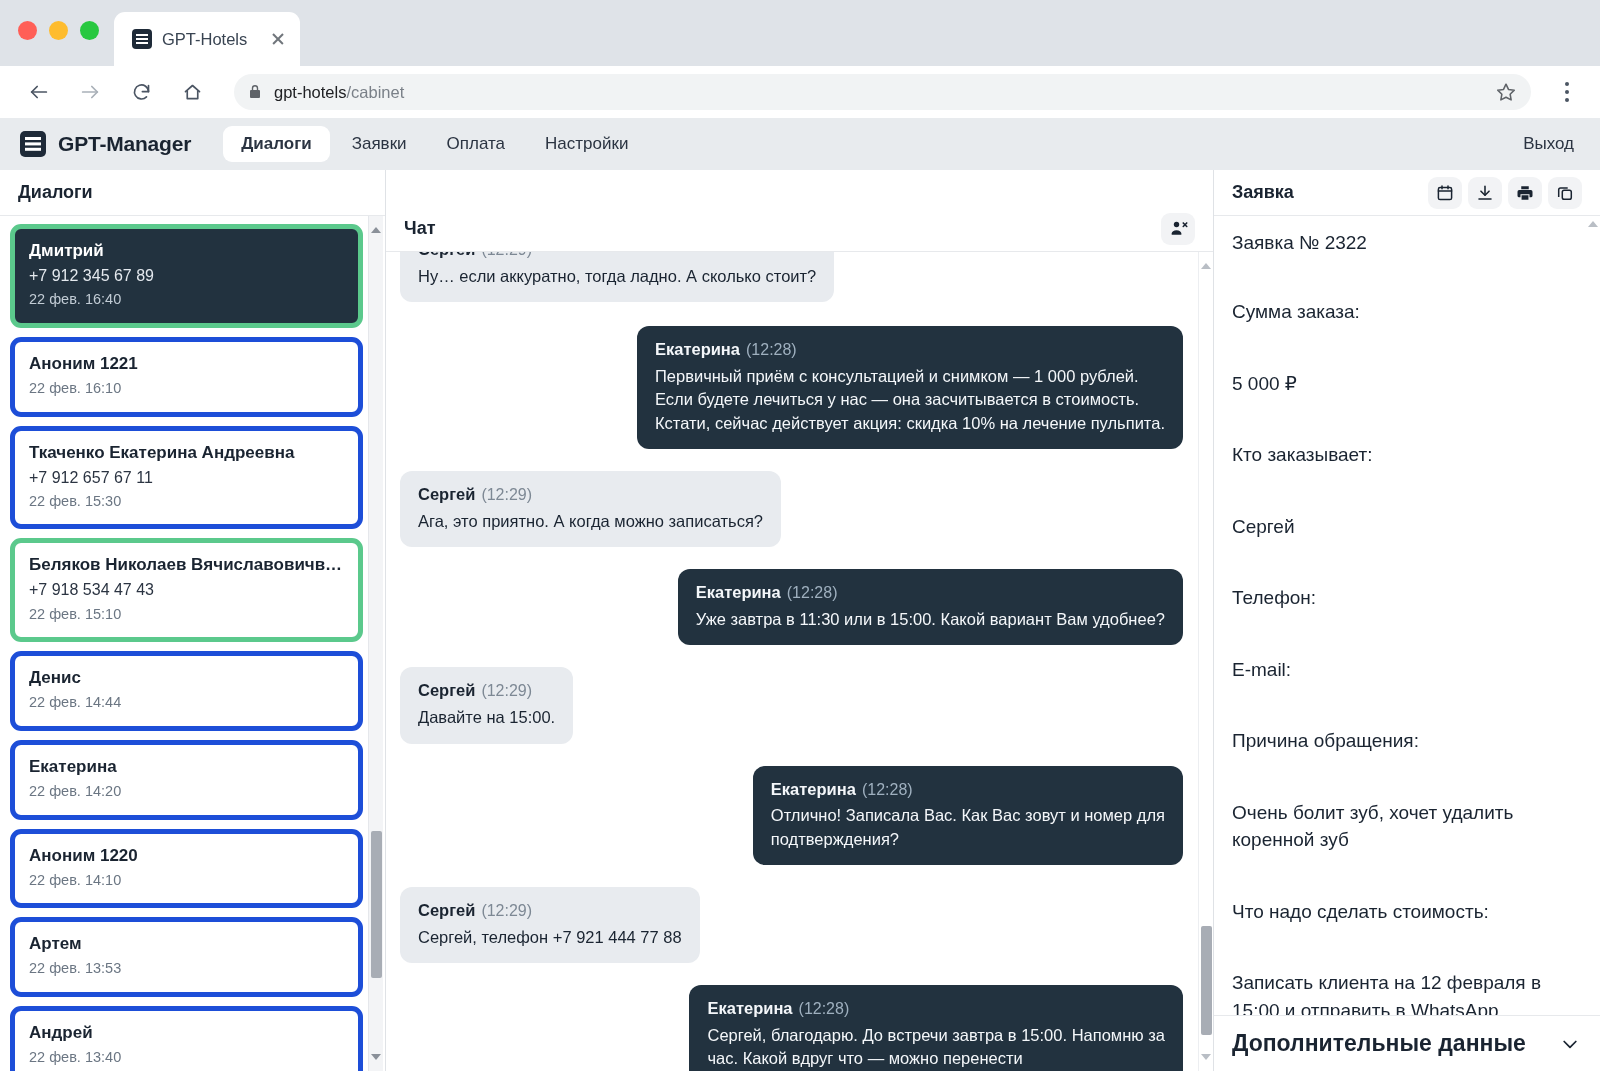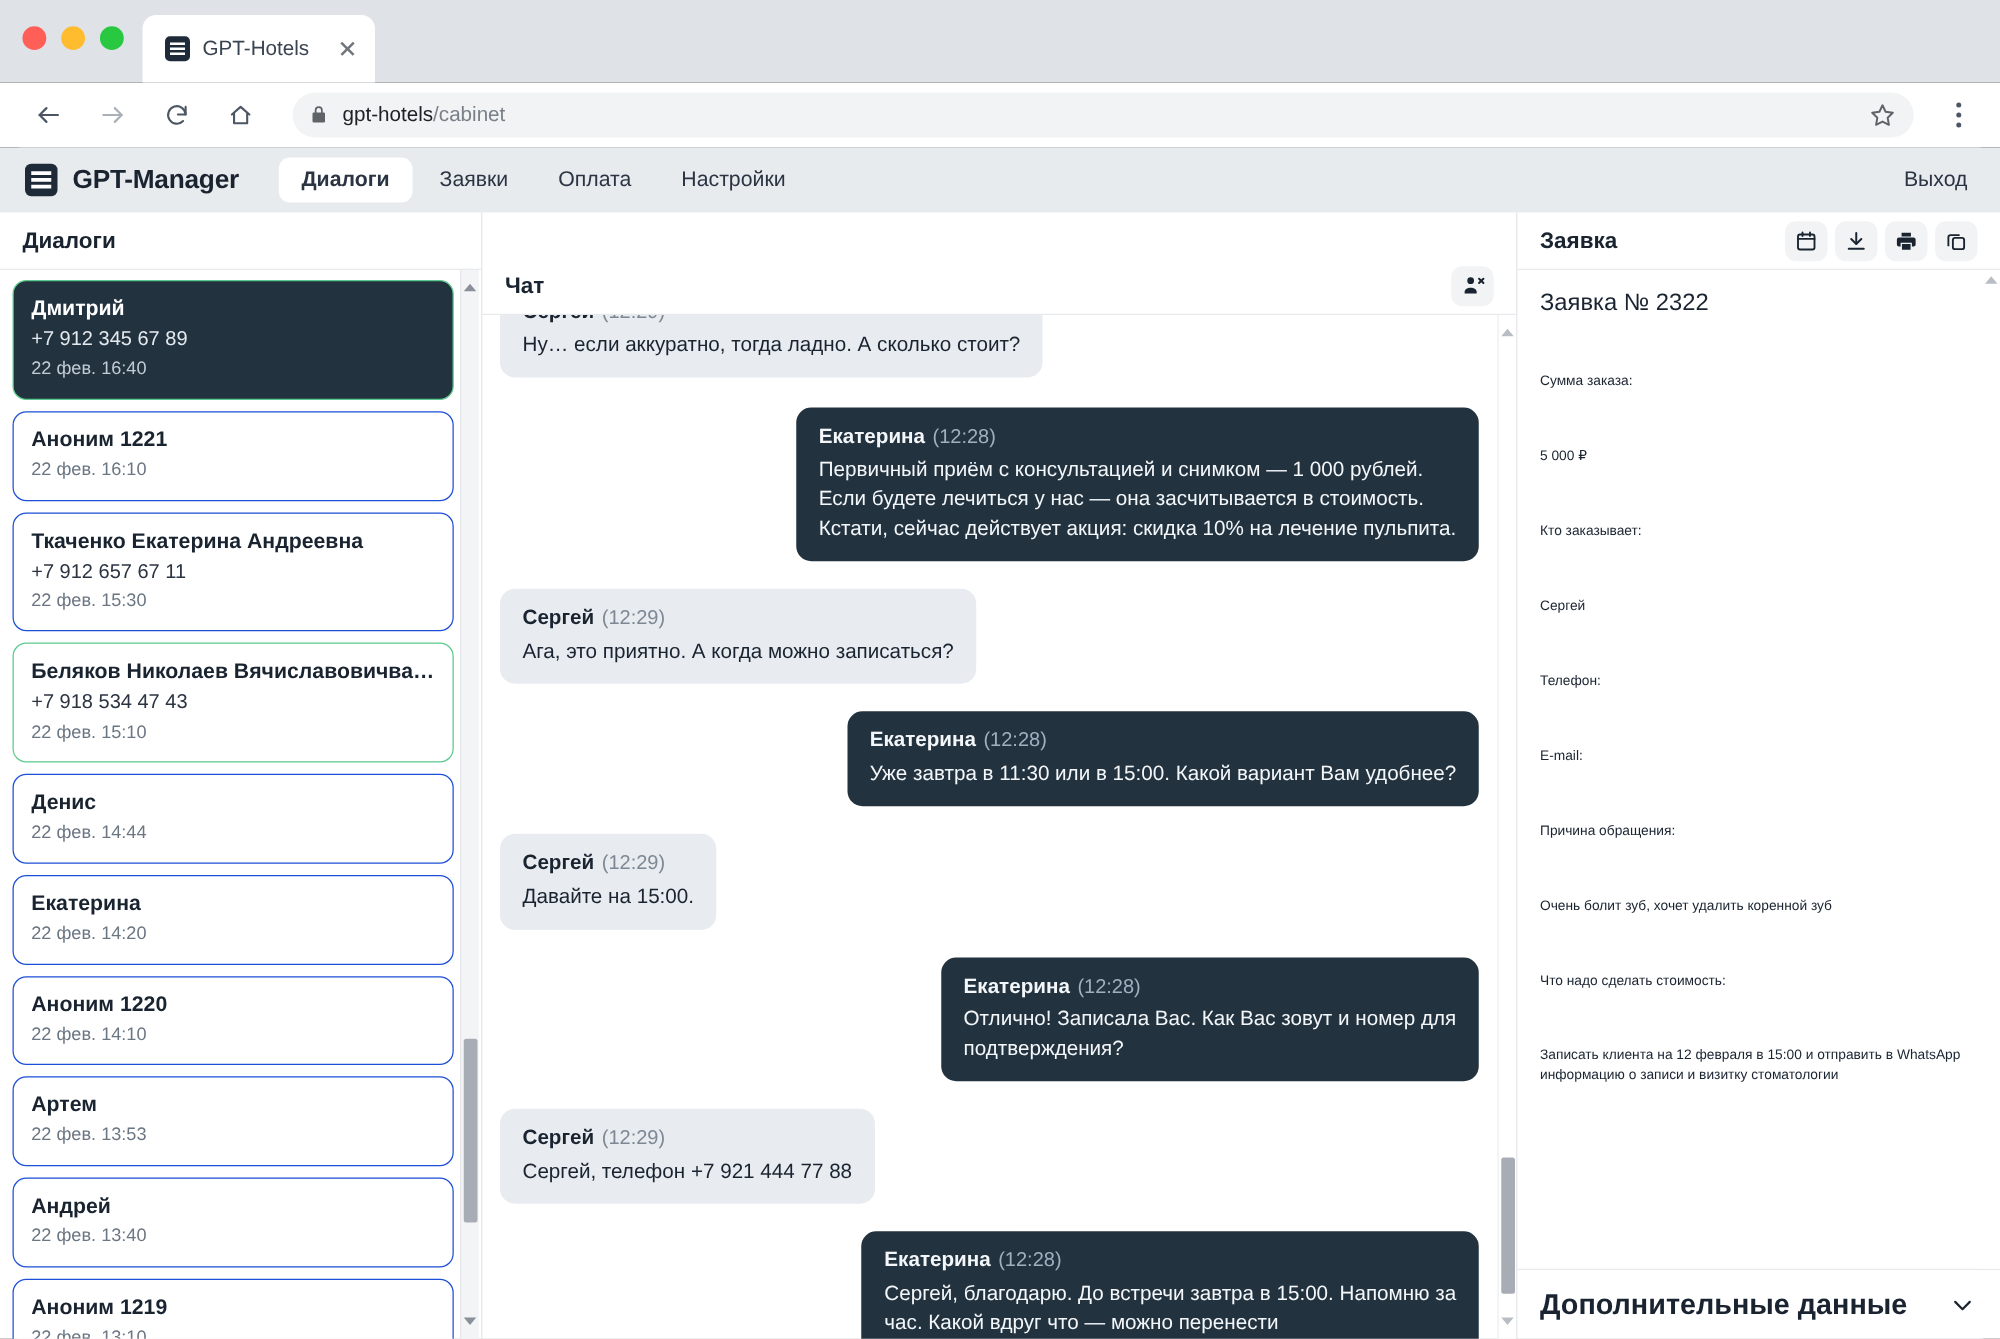--- a/index.html
+++ b/index.html
@@ -7,21 +7,21 @@
     width: 1600px; height: 1071px;
     font-family: "Liberation Sans", "DejaVu Sans", sans-serif;
     background: #c9cdd4;
     overflow: hidden;
   }
 
   
   #browser {
     position: absolute; inset: 0;
     display: flex; flex-direction: column;
-    background: #000000;
+    background: #f0abfc;
   }
   .titlebar {
     height: 66px; position: relative; flex: 0 0 66px;
     background: #dfe3e8;
     display: flex; align-items: flex-end;
   }
   .traffic { position: absolute; left: 18px; top: 21px; display: flex; gap: 12px; }
   .dot { width: 19px; height: 19px; border-radius: 50%; }
   .dot.red { background: #ff5f57; }
   .dot.yellow { background: #febc2e; }
@@ -132,21 +132,21 @@
   }
   .panel-title { font-size: 18px; font-weight: bold; color: #1a2431; }
 
   
   #sidebar { flex: 0 0 386px; width: 386px; border-right: 1px solid #dfe2e6; }
   .dialog-scroll {
     flex: 1 1 auto; min-height: 0; overflow: hidden;
     position: relative; padding: 8px 22px 0 10px;
   }
   .dialog-item {
-    border: 1px solid #1d4ed8; border-radius: 11px;
+    border: 5px solid #1d4ed8; border-radius: 11px;
     padding: 11px 14px 12px 14px; margin-bottom: 9px;
     background: #fff;
   }
   .dialog-item.selected { background: #22323f; border-color: #5bc98c; }
   .dialog-item.highlight { border-color: #5bc98c; }
   .d-name { font-size: 17px; font-weight: bold; color: #1a2431; line-height: 1.35;
             white-space: nowrap; overflow: hidden; text-overflow: ellipsis; }
   .d-phone { font-size: 16px; color: #2b3442; line-height: 1.45; margin-top: 1px; }
   .d-time { font-size: 14.5px; color: #6b7683; line-height: 1.5; margin-top: 2px; }
   .dialog-item.selected .d-name { color: #ffffff; }
@@ -193,21 +193,21 @@
   .b-text { font-size: 16.5px; }
   .b-text div { white-space: normal; }
   
   .msg.clipped { margin-top: -26px; margin-bottom: 24px; }
 
   
   #request { flex: 0 0 386px; width: 386px; }
   .req-head { justify-content: space-between; }
   .req-icons { display: flex; gap: 6px; }
   .req-body { flex: 1 1 auto; min-height: 0; overflow: hidden; position: relative; padding: 16px 20px 0 18px; }
-  .req-line { font-size: 11px; color: #1a2431; line-height: 1.45; margin-top: 44px; }
+  .req-line { font-size: 19px; color: #1a2431; line-height: 1.45; margin-top: 44px; }
   .req-block { margin-bottom: 16px; }
   .req-block:first-child { margin-bottom: 18px; }
   .req-title { font-size: 19px; color: #1a2431; margin-bottom: 20px; }
   .req-foot {
     flex: 0 0 auto; border-top: 1px solid #e7e9ec;
     padding: 14px 20px 14px 18px; display: flex; align-items: center;
     justify-content: space-between;
   }
   .req-foot span { font-size: 23px; color: #1a2431; font-weight: bold; }
   svg { display: block; }

